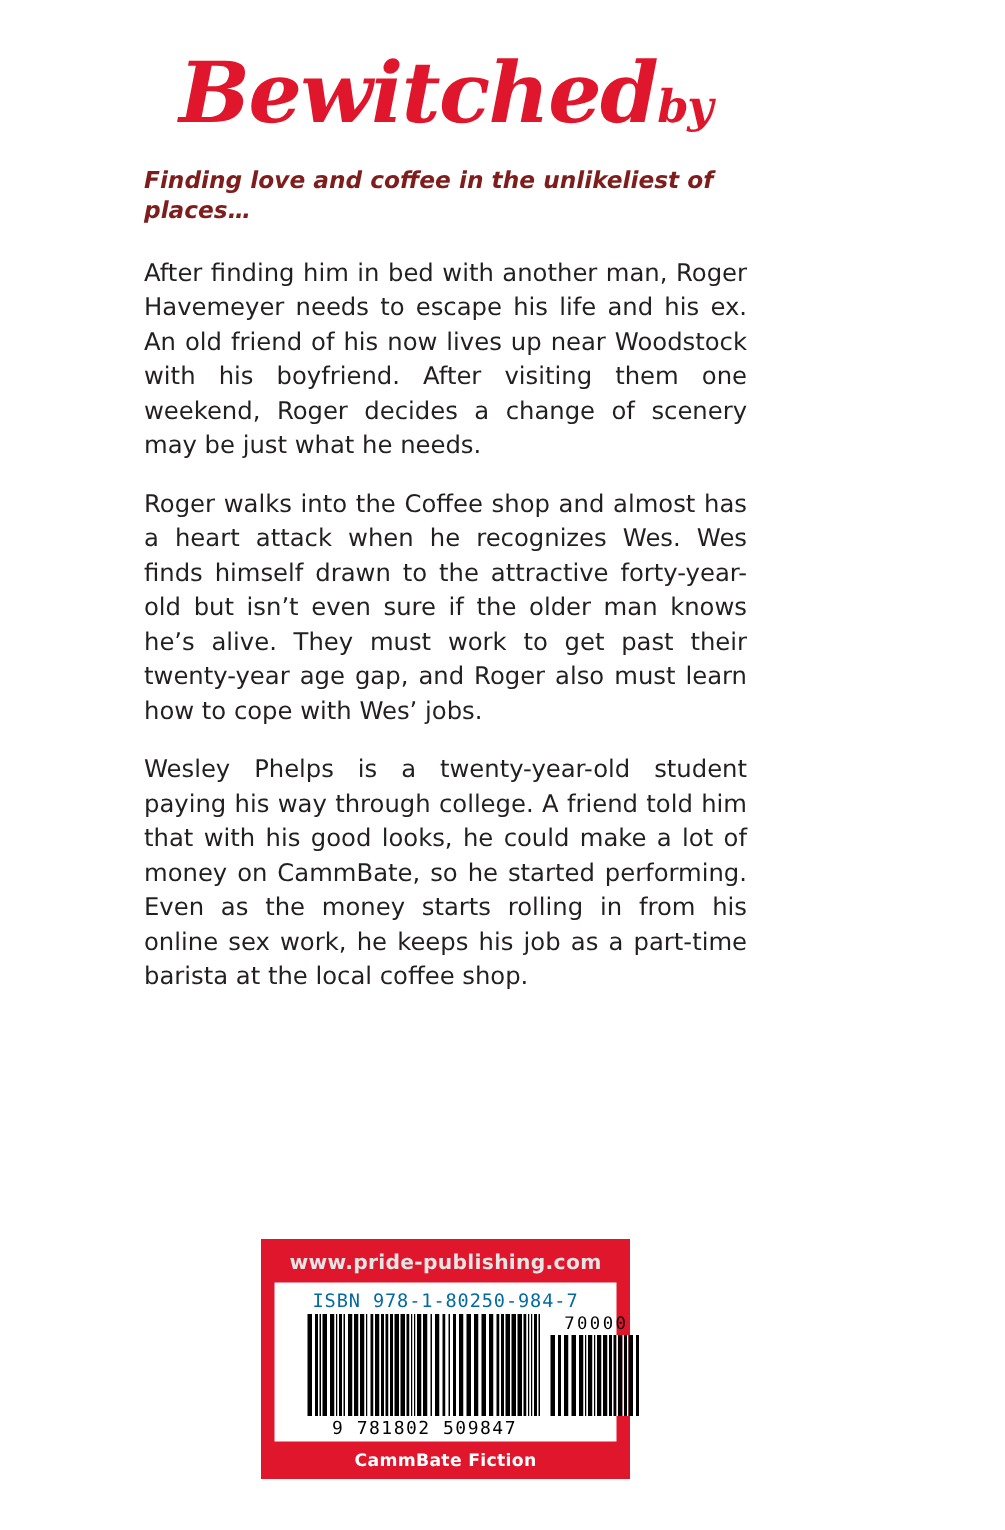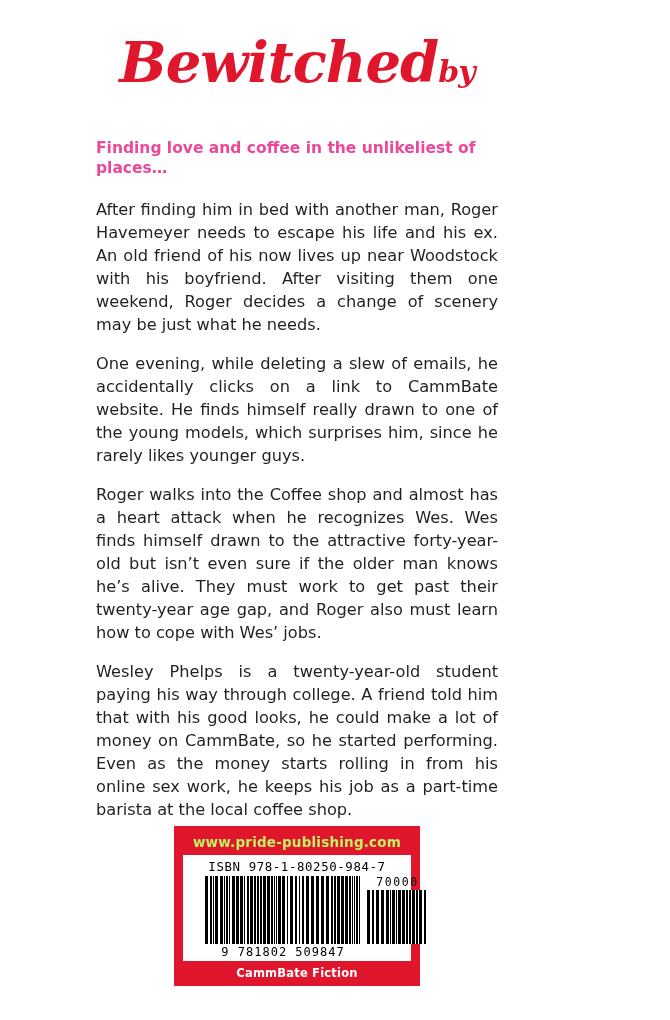--- a/index.html
+++ b/index.html
@@ -44,24 +44,25 @@
     font-size: 56px;
     margin-top: 8px;
   }
   .title-small {
     font-size: 30px;
     font-style: italic;
   }
 
   
   .tagline {
-    margin-top: 48px;
+    margin-top: 20px;
     font-size: 15.5px;
-    font-weight: bold;
-    color: #ec4899;
+    font-style: italic;
+    font-weight: bold;
+    color: #7f1d1d;
     text-align: left;
     line-height: 1.3;
   }
 
   
   .blurb {
     margin-top: 20px;
   }
   .blurb p {
     margin: 0 0 16px 0;
@@ -84,38 +85,38 @@
   }
   .barcode-panel {
     width: 246px;
     background: #e0172c;
     padding: 6px 0 4px 0;
     display: flex;
     flex-direction: column;
     align-items: center;
   }
   .publisher-url {
-    color: #bef264;
+    color: #e5e5e5;
     font-size: 13.5px;
     font-weight: bold;
     letter-spacing: 0.2px;
     padding: 2px 0 5px 0;
     font-family: "DejaVu Sans", sans-serif;
   }
   .barcode-inner {
     width: 228px;
     background: #ffffff;
     padding: 3px 0 2px 0;
   }
   .isbn-text {
     text-align: center;
     font-family: "DejaVu Sans Mono", monospace;
     font-size: 12.4px;
     letter-spacing: 0.6px;
-    color: #000000;
+    color: #0369a1;
     padding: 1px 0 2px 0;
   }
   .ean-row {
     display: flex;
     align-items: flex-start;
     justify-content: center;
     padding: 0 6px;
   }
   .ean-main {
     position: relative;
@@ -192,21 +193,20 @@
   <div class="title-block">
     <div class="title-line title-line-1">
       <span>Bewitched</span><span class="title-small">by</span>
     </div>
   </div>
 
   <div class="tagline">Finding love and coffee in the unlikeliest of places…</div>
 
   <div class="blurb">
     <p>After finding him in bed with another man, Roger Havemeyer needs to escape his life and his ex. An old friend of his now lives up near Woodstock with his boyfriend. After visiting them one weekend, Roger decides a change of scenery may be just what he needs.</p>
-    <p>One evening, while deleting a slew of emails, he accidentally clicks on a link to CammBate website. He finds himself really drawn to one of the young models, which surprises him, since he rarely likes younger guys.</p>
     <p>Roger walks into the Coffee shop and almost has a heart attack when he recognizes Wes. Wes finds himself drawn to the attractive forty-year-old but isn’t even sure if the older man knows he’s alive. They must work to get past their twenty-year age gap, and Roger also must learn how to cope with Wes’ jobs.</p>
     <p>Wesley Phelps is a twenty-year-old student paying his way through college. A friend told him that with his good looks, he could make a lot of money on CammBate, so he started performing. Even as the money starts rolling in from his online sex work, he keeps his job as a part-time barista at the local coffee shop.</p>
   </div>
 
   <div class="barcode-wrap">
     <div class="barcode-panel">
       <div class="publisher-url">www.pride-publishing.com</div>
       <div class="barcode-inner">
         <div class="isbn-text">ISBN 978-1-80250-984-7</div>
         <div class="ean-row">

